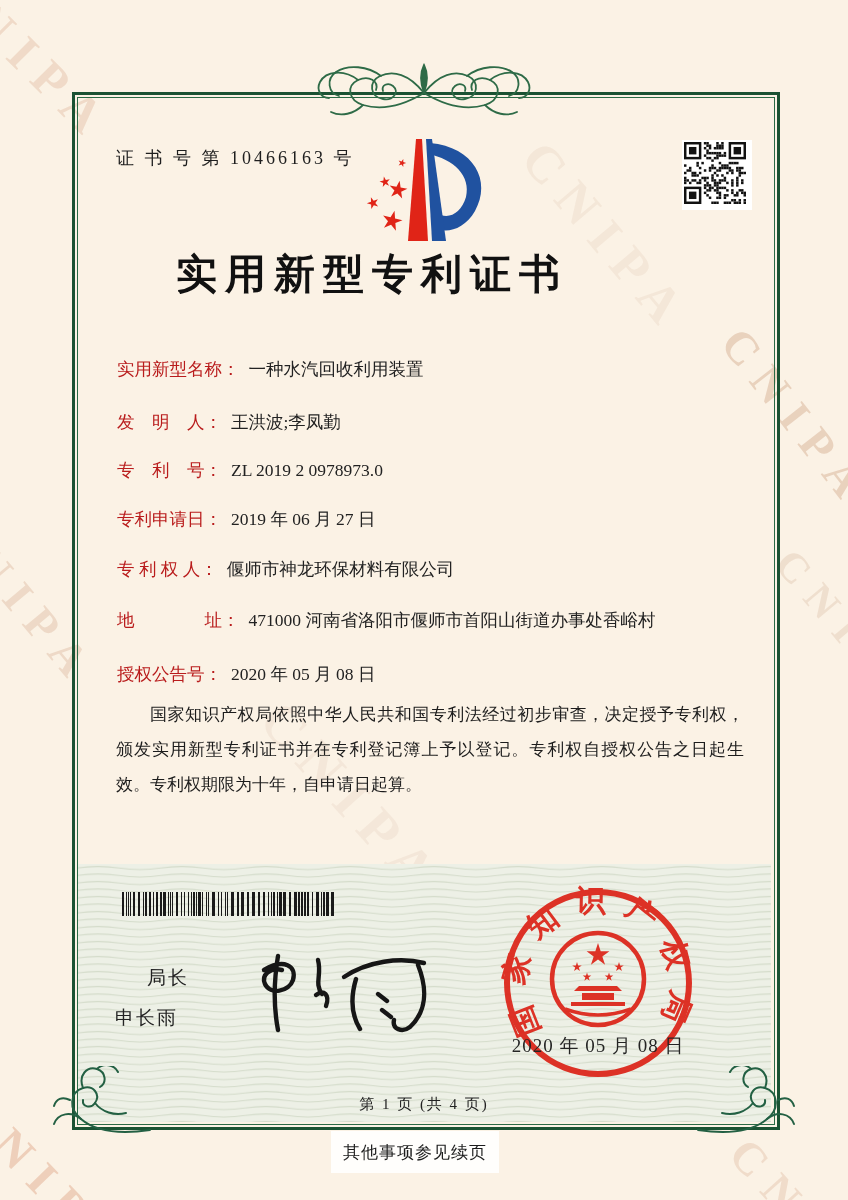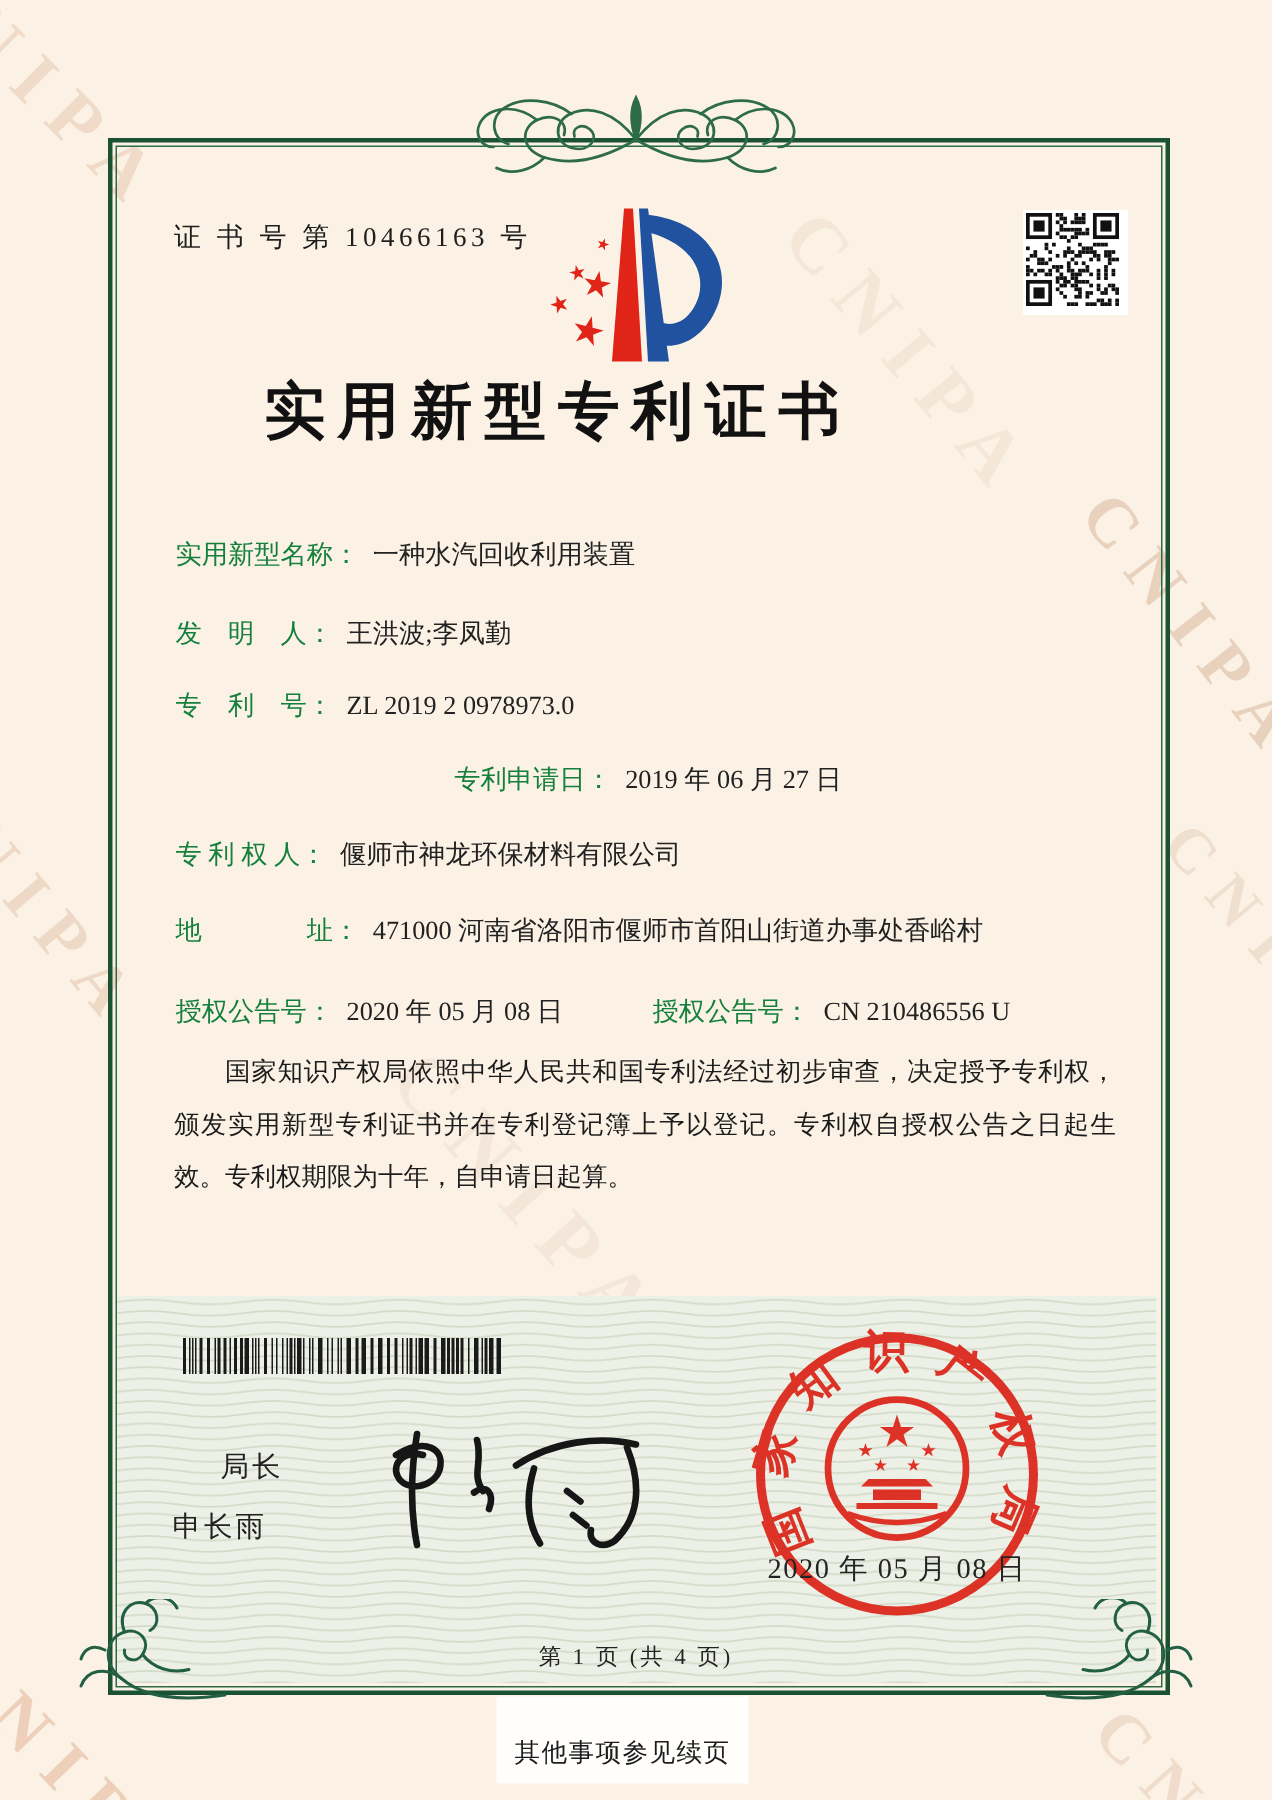--- a/index.html
+++ b/index.html
@@ -30,21 +30,21 @@
   
   .cert-no{position:absolute;left:116px;top:146px;font-size:18px;letter-spacing:3px;z-index:4;}
   .qr-box{position:absolute;left:682px;top:140px;width:66px;height:66px;background:#fff;padding:2px;z-index:4;}
   .logo{position:absolute;left:342px;top:133px;width:170px;height:118px;z-index:4;}
   .title{
     position:absolute;left:0;top:247px;width:744px;text-align:center;
     font-size:41px;font-weight:700;letter-spacing:8px;z-index:4;color:#111;
   }
   
   .frow{position:absolute;left:117px;width:630px;font-size:17.5px;z-index:4;white-space:nowrap;}
-  .frow .lab{color:#15803d;}
+  .frow .lab{color:#b91c1c;}
   .frow .val{margin-left:9px;color:#222;}
   .pair2{position:absolute;left:318px;top:0;}
   
   .paras{position:absolute;left:116px;top:697px;width:628px;z-index:4;}
   .paras p{
     margin:0;font-size:17px;line-height:35px;text-align:justify;
     text-indent:2em;color:#1c1c1c;
   }
   
   .barcode{position:absolute;left:122px;top:892px;width:216px;height:24px;z-index:4;}
@@ -53,21 +53,21 @@
   .director-name{position:absolute;left:115px;top:1005px;font-size:19px;z-index:4;
     font-family:"Liberation Sans","DejaVu Sans",sans-serif;color:#222;letter-spacing:2px;}
   .signature{position:absolute;left:248px;top:942px;width:190px;height:100px;z-index:4;}
   .seal{position:absolute;left:498px;top:883px;width:200px;height:200px;z-index:4;}
   .page-num{
     position:absolute;left:74px;top:1095px;width:700px;text-align:center;
     font-size:15px;letter-spacing:2px;z-index:4;color:#222;
   }
   .note-box{
     position:absolute;left:331px;top:1131px;z-index:4;background:#fffefc;
-    padding:26px 12px 9px 12px;font-size:17px;letter-spacing:1px;color:#1c1c1c;
+    padding:10px 12px 9px 12px;font-size:17px;letter-spacing:1px;color:#1c1c1c;
   }
   
   .flourish-top{position:absolute;left:299px;top:62px;width:250px;height:60px;z-index:3;}
   .corner-bl{position:absolute;left:50px;top:1066px;width:104px;height:72px;z-index:3;}
   .corner-br{position:absolute;left:694px;top:1066px;width:104px;height:72px;z-index:3;transform:scaleX(-1);}
 </style>
 </head>
 <body>
 
 <div class="wm" style="left:-34px;top:-46px;font-size:50px;color:rgba(224,186,160,0.42);transform:rotate(45deg);">CNIPA</div>
@@ -346,34 +346,31 @@
 
 <div class="frow" style="top:357px;">
   <span class="lab">实用新型名称：</span><span class="val">一种水汽回收利用装置</span>
 </div>
 <div class="frow" style="top:410px;">
   <span class="lab">发　明　人：</span><span class="val">王洪波;李凤勤</span>
 </div>
 <div class="frow" style="top:458px;">
   <span class="lab">专　利　号：</span><span class="val">ZL 2019 2 0978973.0</span>
 </div>
-<div class="frow" style="top:507px;text-align:center;">
+<div class="frow" style="top:507px;">
   <span class="lab">专利申请日：</span><span class="val">2019 年 06 月 27 日</span>
 </div>
 <div class="frow" style="top:557px;">
   <span class="lab">专 利 权 人：</span><span class="val">偃师市神龙环保材料有限公司</span>
 </div>
 <div class="frow" style="top:608px;">
   <span class="lab">地　　　　址：</span><span class="val">471000 河南省洛阳市偃师市首阳山街道办事处香峪村</span>
 </div>
 <div class="frow" style="top:662px;">
   <span class="lab">授权公告号：</span><span class="val">2020 年 05 月 08 日</span>
-  <span class="pair2">
-    <span class="lab">授权公告号：</span><span class="val">CN 210486556 U</span>
-  </span>
 </div>
 
 <div class="paras">
   <p>国家知识产权局依照中华人民共和国专利法经过初步审查，决定授予专利权，颁发实用新型专利证书并在专利登记簿上予以登记。专利权自授权公告之日起生效。专利权期限为十年，自申请日起算。</p>
 </div>
 
 <div class="barcode">
   <svg id="barcode-svg" width="216" height="24" xmlns="http://www.w3.org/2000/svg">
       <rect x="0" y="0" width="2" height="24" fill="#1a1a1a"></rect>
       <rect x="4" y="0" width="1" height="24" fill="#1a1a1a"></rect>

